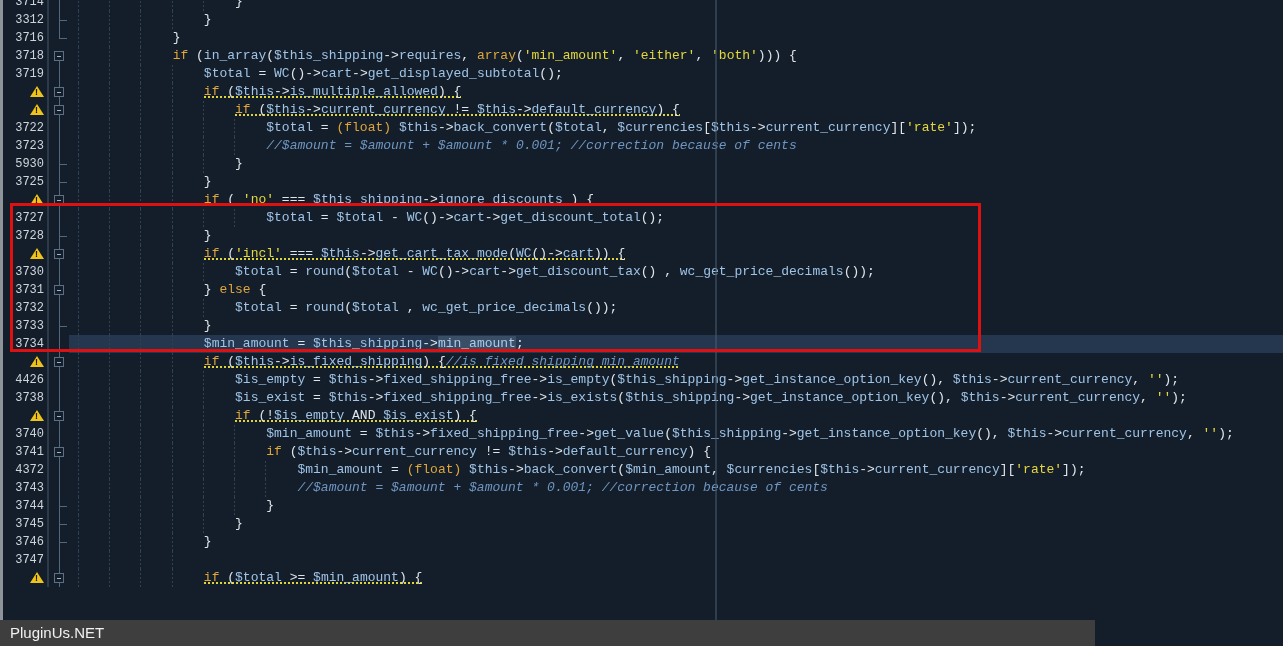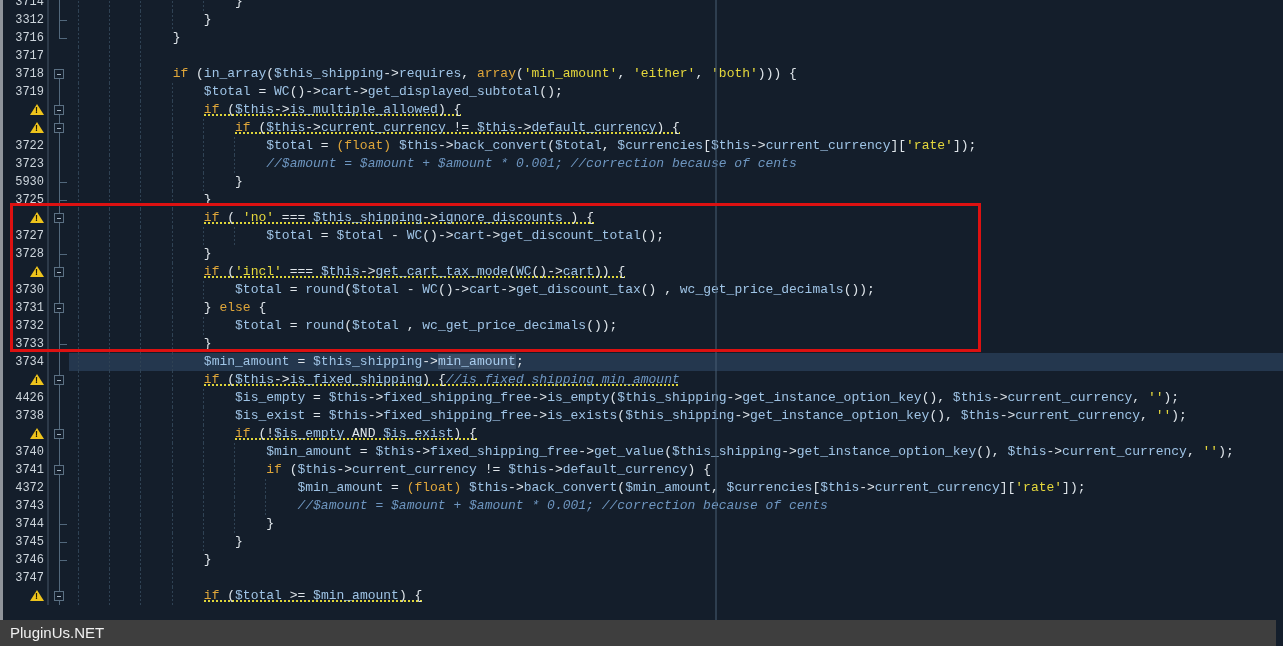--- a/index.html
+++ b/index.html
@@ -32,21 +32,21 @@
   .tk-m{color:#a9cdef;background:#3a4e66;}
   .squig{background-image:repeating-linear-gradient(90deg,#ded53a 0 2px,transparent 2px 4px);
          background-repeat:no-repeat;background-size:100% 2px;background-position:0 calc(100% - 1px);}
   .warn{width:0;height:0;border-left:7px solid transparent;border-right:7px solid transparent;
         border-bottom:11px solid #eec41c;position:relative;margin:3px 0 4px 0;}
   .warn::after{content:"!";position:absolute;left:-2px;top:1px;color:#201a05;
         font-size:9px;font-weight:bold;font-family:"Liberation Sans",sans-serif;line-height:10px;}
   #ruler{position:absolute;left:715px;top:0;width:2px;height:620px;background:rgba(72,94,116,0.5);z-index:3;}
   #red-box{position:absolute;left:10px;top:203px;width:965px;height:143px;
            border:3px solid #dd1111;z-index:10;}
-  #statusbar{position:absolute;left:0;top:620px;width:1276px;height:26px;background:#3e3e3e;
+  #statusbar{position:absolute;left:0;top:620px;width:1095px;height:26px;background:#3e3e3e;
              color:#f1f1f1;font-family:"Liberation Sans","DejaVu Sans",sans-serif;font-size:15px;
              line-height:26px;padding-left:10px;box-sizing:border-box;z-index:20;}
 </style>
 </head>
 <body>
 
 <div id="editor">
   <div id="rows">
       <div class="row">
         <span class="gut">3714</span>
@@ -66,26 +66,20 @@
         <span class="code"><span class="guide" style="left: 9px;"></span><span class="guide" style="left: 40.2px;"></span><span class="guide" style="left: 71.4px;"></span><span class="guide" style="left: 102.6px;"></span>                <span><span class="tk-d">}</span></span></span>
       </div>
       <div class="row">
         <span class="gut">3716</span>
         <span class="sep"></span>
         <span class="fold">
           <span class="fline half"></span>
           <span class="fstub"></span>
         </span>
         <span class="code"><span class="guide" style="left: 9px;"></span><span class="guide" style="left: 40.2px;"></span><span class="guide" style="left: 71.4px;"></span>            <span><span class="tk-d">}</span></span></span>
-      </div>
-      <div class="row">
-        <span class="gut">3717</span>
-        <span class="sep"></span>
-        <span class="fold"></span>
-        <span class="code"><span class="guide" style="left: 9px;"></span><span class="guide" style="left: 40.2px;"></span><span class="guide" style="left: 71.4px;"></span></span>
       </div>
       <div class="row">
         <span class="gut">3718</span>
         <span class="sep"></span>
         <span class="fold">
           <span class="fline" style="top: 9px; height: 9px;"></span>
           <span class="fbox"></span>
         </span>
         <span class="code"><span class="guide" style="left: 9px;"></span><span class="guide" style="left: 40.2px;"></span><span class="guide" style="left: 71.4px;"></span>            <span><span class="tk-k">if</span><span class="tk-d"> (</span><span class="tk-i">in_array</span><span class="tk-d">(</span><span class="tk-i">$this_shipping</span><span class="tk-d">-&gt;</span><span class="tk-i">requires</span><span class="tk-d">, </span><span class="tk-k">array</span><span class="tk-d">(</span><span class="tk-s">'min_amount'</span><span class="tk-d">, </span><span class="tk-s">'either'</span><span class="tk-d">, </span><span class="tk-s">'both'</span><span class="tk-d">))) {</span></span></span>
       </div>

